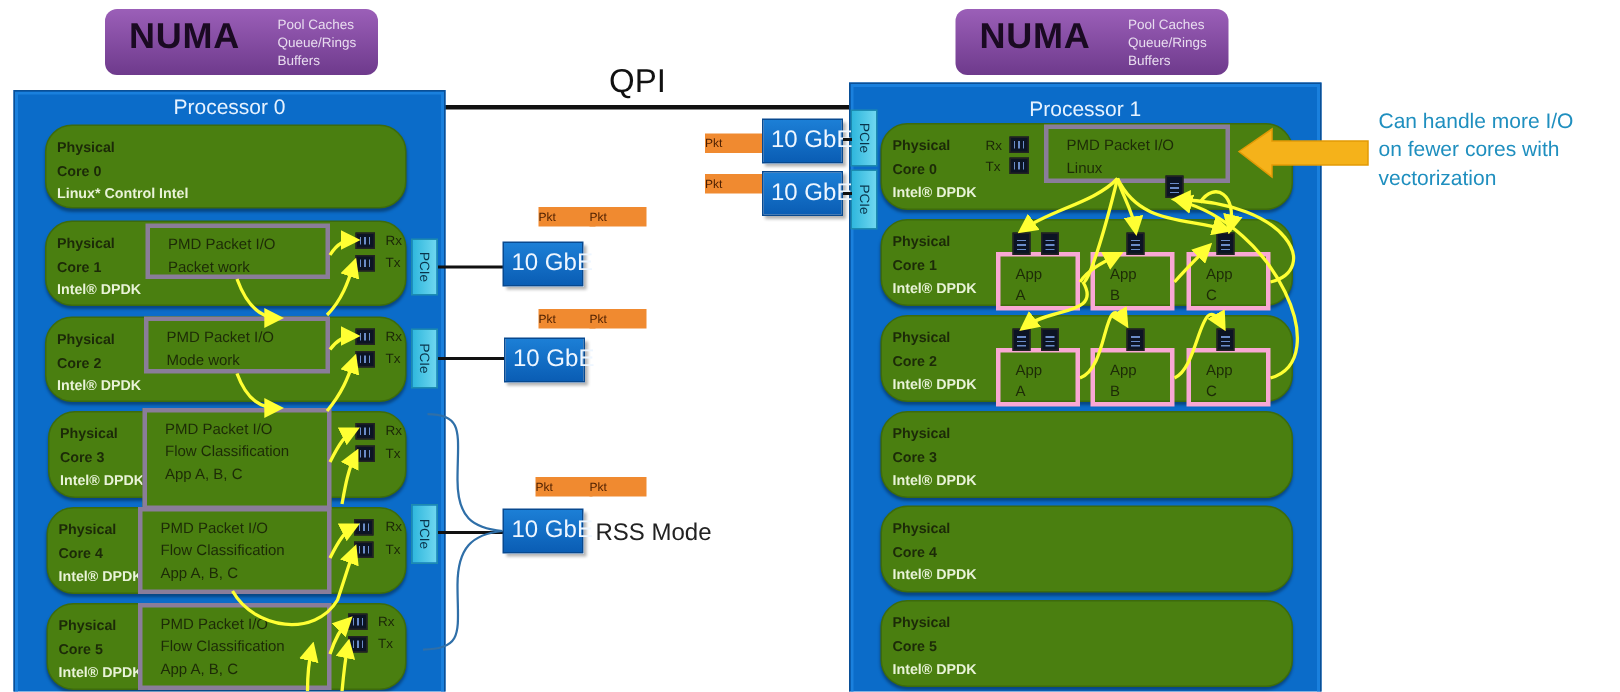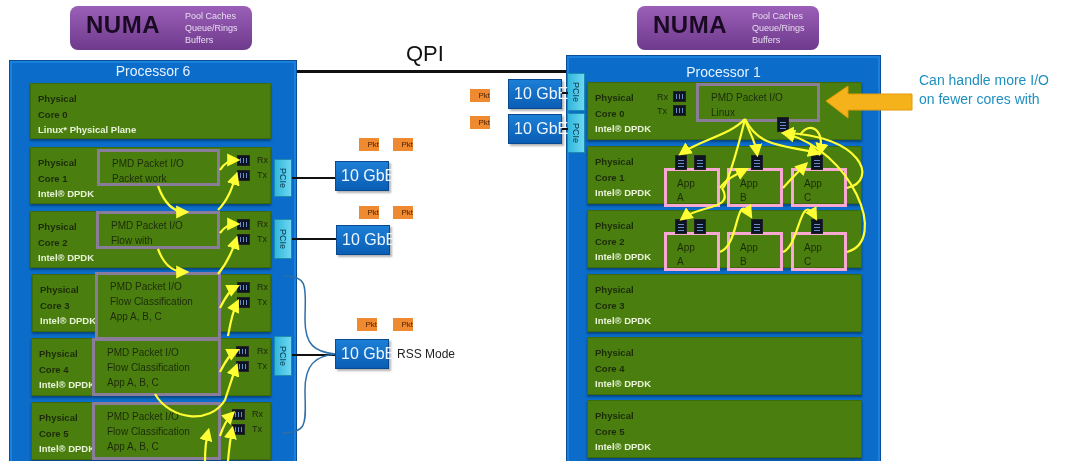--- a/index.html
+++ b/index.html
@@ -4,43 +4,43 @@
 <style>
   * { box-sizing: border-box; margin: 0; padding: 0; }
   body { width: 1080px; height: 461px; background: #ffffff; position: relative; overflow: hidden;
          font-family: "DejaVu Sans", sans-serif; }
   .abs { position: absolute; }
   .numa { background: linear-gradient(#9b5fb8, #6e3a8c); border-radius: 8px; height: 44px; width: 182px; }
   .numa .big { position: absolute; left: 16px; top: 5px; font-size: 24px; font-weight: bold; color: #1a0a22; letter-spacing: 0.5px; font-family: "Liberation Sans", sans-serif; }
   .numa .small { position: absolute; left: 115px; top: 4px; font-size: 9px; line-height: 12px; color: #e8dcef; font-family: "Liberation Sans", sans-serif; }
   .proc { background: #0b6cc9; border: 1px solid #0a4f96; box-shadow: inset 0 0 0 2px #1a80dd; }
   .proc-title { position: absolute; top: 2px; left: 0; right: 0; text-align: center; color: #e6f2ff; font-size: 14px; font-family: "Liberation Sans", sans-serif; }
-  .core { background: #4a7f10; border-radius: 0; box-shadow: 0 2px 2px rgba(0,0,0,0.35); border: 1px solid #3d6b0c; }
+  .core { background: #4a7f10; border-radius: 18px; box-shadow: 0 2px 2px rgba(0,0,0,0.35); border: 1px solid #3d6b0c; }
   .core .lbl { position: absolute; left: 7px; top: 7px; font-size: 9.5px; line-height: 15.5px; font-weight: bold; color: #1c2a08; font-family: "Liberation Sans", sans-serif; }
   .core .lbl .w { color: #e9f3d8; }
   .pmd { border: 3px solid #8a7d9a; background: #4a7f10; }
   .pmd .t { position: absolute; left: 12px; top: 4px; font-size: 10px; line-height: 15px; color: #1d2b07; font-family: "Liberation Sans", sans-serif; }
   .q { width: 13px; height: 11px; background: #0c1424; border: 1px solid #222; }
   .q::after { content: ""; position: absolute; left: 2px; right: 2px; top: 2px; bottom: 2px;
               background: repeating-linear-gradient(90deg, #6a8cc9 0 1px, #0c1424 1px 3px); }
   .qv { width: 12px; height: 15px; background: #0c1424; border: 1px solid #222; }
   .qv::after { content: ""; position: absolute; left: 2px; right: 2px; top: 2px; bottom: 2px;
                background: repeating-linear-gradient(0deg, #6a8cc9 0 1px, #0c1424 1px 3px); }
   .rxtx { font-size: 9px; color: #1b2608; font-family: "Liberation Sans", sans-serif; }
   .pcie { background: linear-gradient(90deg, #2fb7dd, #6fd7f0); border: 1px solid #1d8bb0; width: 18px; }
   .pcie span { position: absolute; left: 50%; top: 50%; transform: translate(-50%,-50%) rotate(90deg); font-size: 9px; color: #09334a; white-space: nowrap; font-family: "Liberation Sans", sans-serif; }
   .gbe { background: linear-gradient(#1c7fd6, #0a5db4); border: 1px solid #08498f; box-shadow: 2px 2px 2px rgba(0,0,0,0.3); color: #eef6ff; font-size: 16px; font-family: "Liberation Sans", sans-serif; }
   .gbe span { position: absolute; left: 5px; top: 50%; transform: translateY(-50%); white-space: nowrap; }
-  .pkt { background: #f08a30; color: #4a1e00; font-size: 8px; text-align: right; width: 20px; height: 13px; line-height: 13px; font-family: "Liberation Sans", sans-serif; }
+  .pkt { background: #f08a30; color: #4a1e00; font-size: 8px; text-align: left; width: 38px; height: 13px; line-height: 13px; font-family: "Liberation Sans", sans-serif; }
   .line { background: #111; }
   .app { border: 3px solid #f9a8d4; }
   .app .t { position: absolute; left: 10px; top: 6px; font-size: 10px; line-height: 14px; color: #1d2b07; font-family: "Liberation Sans", sans-serif; }
   .qpi { font-size: 22px; color: #111; font-family: "Liberation Sans", sans-serif; }
   .note { color: #1f8fbf; font-size: 14px; line-height: 19px; font-family: "Liberation Sans", sans-serif; }
-  .rss { font-size: 12px; color: #222; font-family: "Liberation Sans", sans-serif; }
+  .rss { font-size: 16px; color: #222; font-family: "Liberation Sans", sans-serif; }
   svg.ov { position: absolute; left: 0; top: 0; pointer-events: none; }
 </style>
 </head>
 <body>
 
 <div class="abs numa" style="left:70px;top:6px;">
   <div class="big">NUMA</div>
   <div class="small">
     <div>Pool Caches</div>
     <div>Queue/Rings</div>
@@ -53,28 +53,28 @@
     <div>Pool Caches</div>
     <div>Queue/Rings</div>
     <div>Buffers</div>
   </div>
 </div>
 
 <div class="abs qpi" style="left:406px;top:41px;">QPI</div>
 <div class="abs line" style="left:296px;top:70px;width:274px;height:3px;"></div>
 
 <div class="abs proc" style="left:9px;top:60px;width:288px;height:410px;">
-  <div class="proc-title">Processor 6</div>
+  <div class="proc-title">Processor 0</div>
 </div>
 
 <div class="abs core" style="left:30px;top:83px;width:241px;height:56px;">
   <div class="lbl">
     <div>Physical</div>
     <div>Core 0</div>
-    <div class="w">Linux* Physical Plane</div>
+    <div class="w">Linux* Control Intel</div>
   </div>
 </div>
 
 <div class="abs core" style="left:30px;top:147px;width:241px;height:57px;">
   <div class="lbl">
     <div>Physical</div>
     <div>Core 1</div>
     <div class="w">Intel® DPDK</div>
   </div>
 </div>
@@ -88,21 +88,21 @@
 <div class="abs core" style="left:30px;top:211px;width:241px;height:57px;">
   <div class="lbl">
     <div>Physical</div>
     <div>Core 2</div>
     <div class="w">Intel® DPDK</div>
   </div>
 </div>
 <div class="abs pmd" style="left:96px;top:211px;width:124px;height:38px;">
   <div class="t">
       <div>PMD Packet I/O</div>
-      <div>Flow with</div>
+      <div>Mode work</div>
     </div>
 </div>
 
 <div class="abs core" style="left:32px;top:274px;width:239px;height:58px;">
   <div class="lbl">
     <div>Physical</div>
     <div>Core 3</div>
     <div class="w">Intel® DPDK</div>
   </div>
 </div>
@@ -321,20 +321,21 @@
   <div class="lbl">
     <div>Physical</div>
     <div>Core 5</div>
     <div class="w">Intel® DPDK</div>
   </div>
 </div>
 
 <div class="abs note" style="left:919px;top:71px;">
   <div>Can handle more I/O</div>
   <div>on fewer cores with</div>
+  <div>vectorization</div>
 </div>
 
 <svg class="ov" width="1080" height="461">
   <defs>
     <marker id="ah" markerWidth="6" markerHeight="6" refX="4" refY="3" orient="auto">
       <path d="M0,0 L6,3 L0,6 Z" fill="#ffff33"></path>
     </marker>
   </defs>
 
   <path d="M285,276 C310,276 305,290 305,320 C305,345 315,352 335,354 C315,356 305,365 305,390 C305,420 310,433 282,433" fill="none" stroke="#2f6fa8" stroke-width="1.5"></path>

